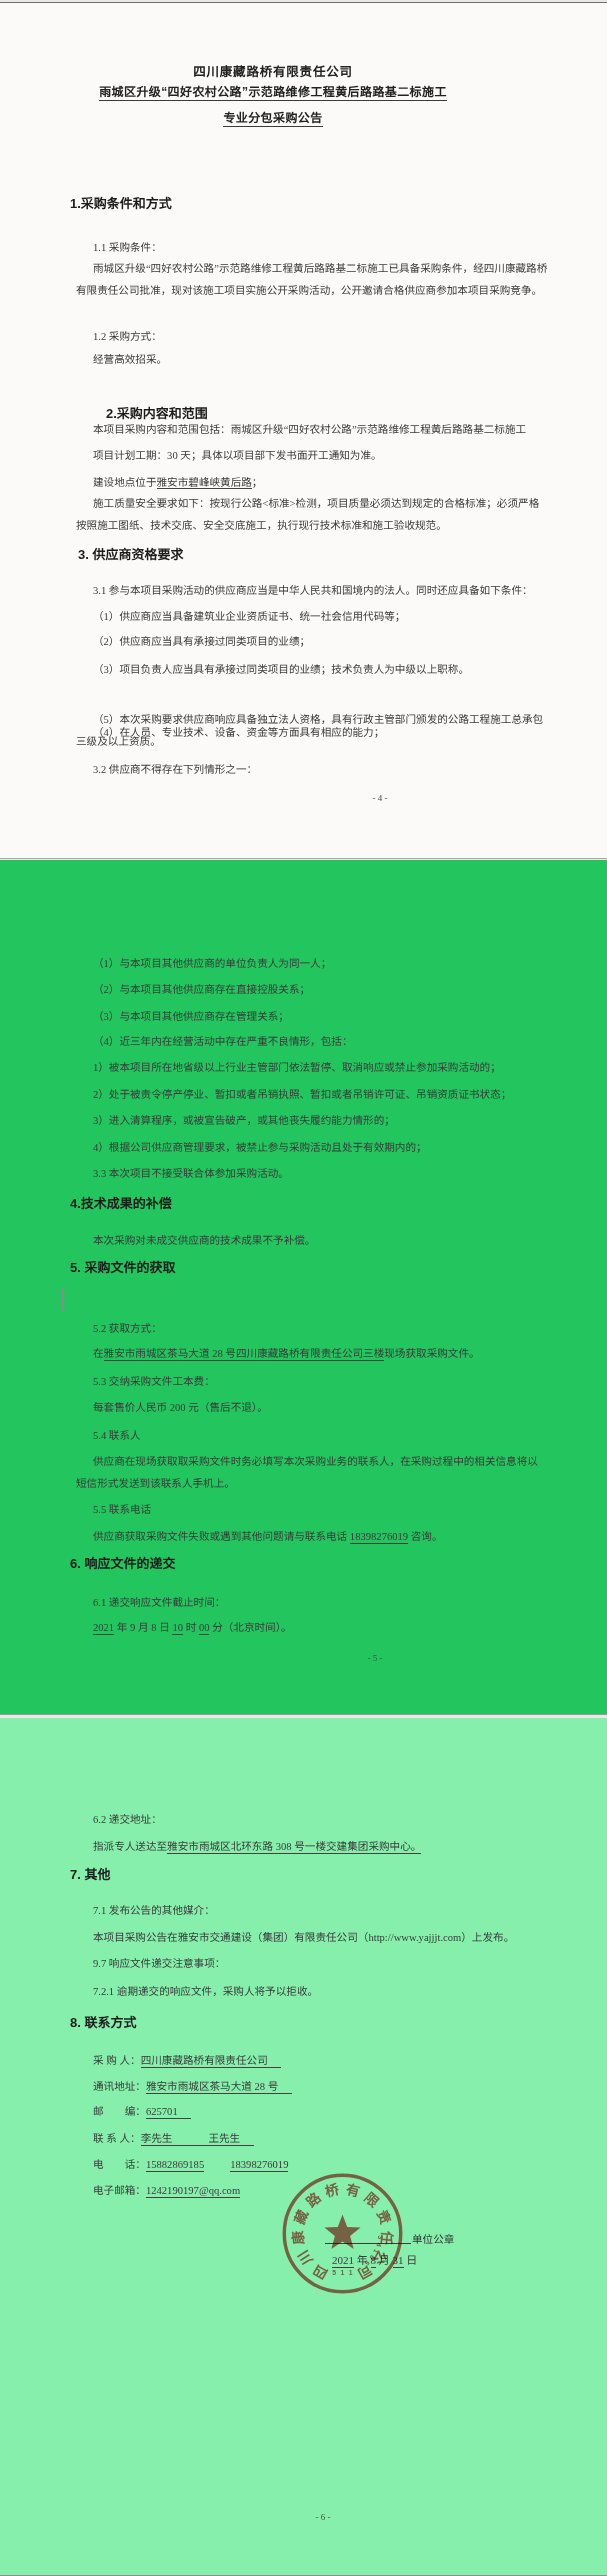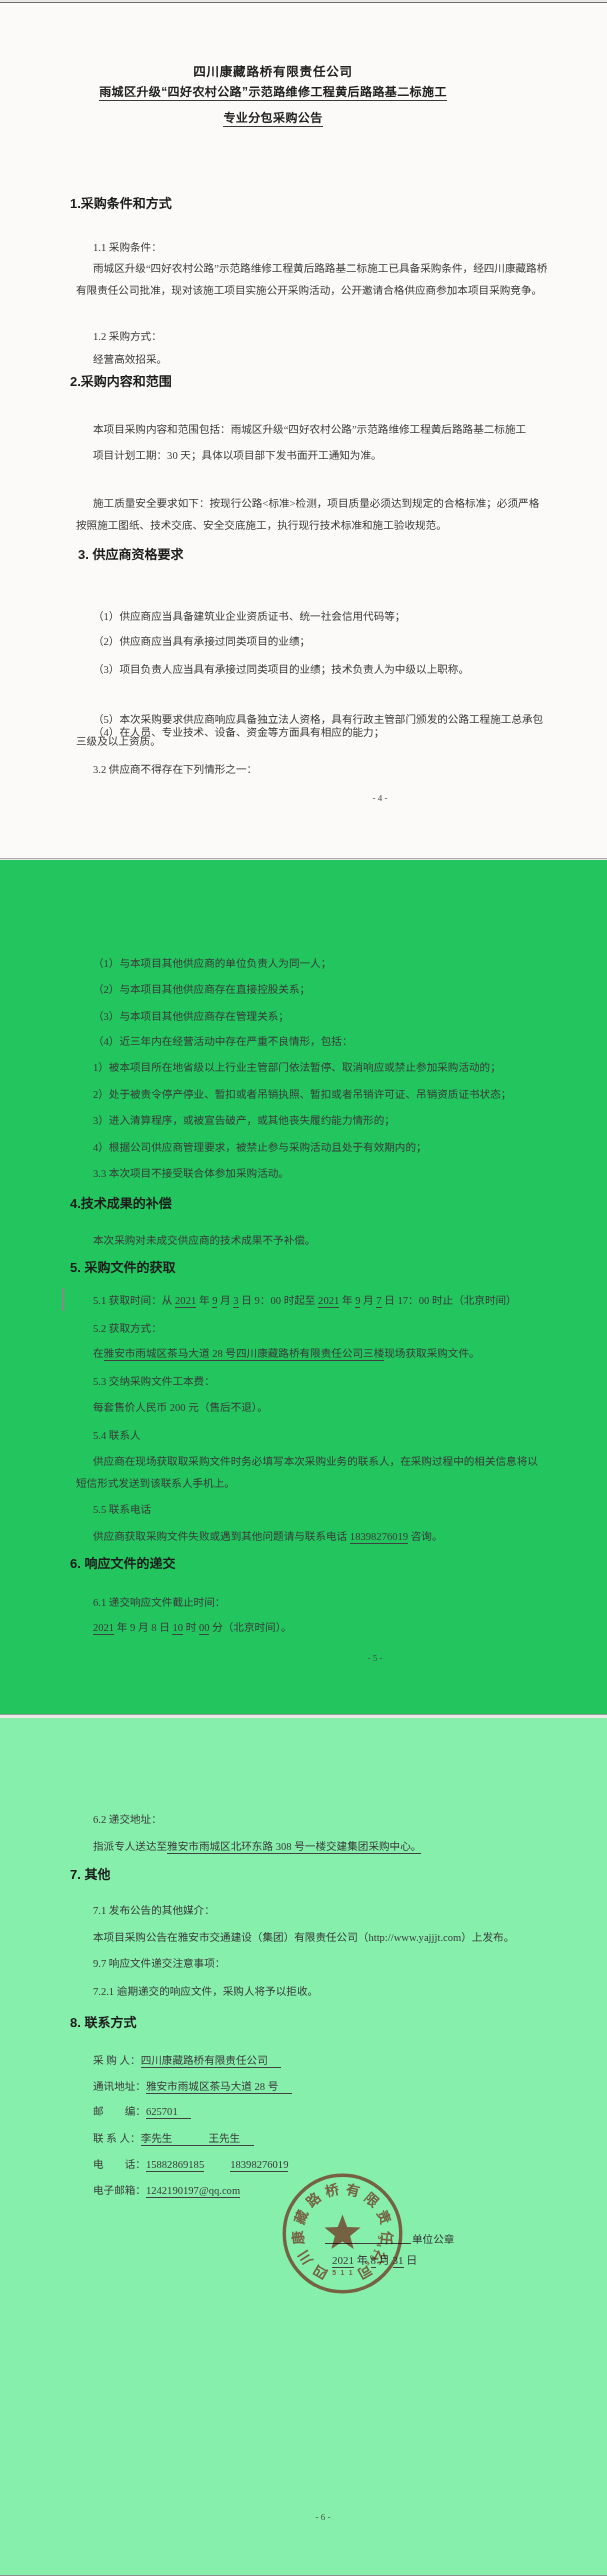--- a/index.html
+++ b/index.html
@@ -35,26 +35,28 @@
   <div class="title-zone t1" style="top:58px;">四川康藏路桥有限责任公司</div>
   <div class="title-zone t2" style="top:79px;"><span class="tu">雨城区升级“四好农村公路”示范路维修工程黄后路路基二标施工</span></div>
   <div class="title-zone t2" style="top:105px;"><span class="tu">专业分包采购公告</span></div>
 
   <div class="h" style="top:190px;">1.采购条件和方式</div>
   <div class="b" style="top:234px;">1.1 采购条件：</div>
   <div class="b wrap" style="top:255px;">雨城区升级“四好农村公路”示范路维修工程黄后路路基二标施工已具备采购条件，经四川康藏路桥有限责任公司批准，现对该施工项目实施公开采购活动，公开邀请合格供应商参加本项目采购竞争。</div>
   <div class="b" style="top:323px;">1.2 采购方式：</div>
   <div class="b" style="top:346px;">经营高效招采。</div>
 
-  <div class="h" style="top:368px;">2.采购内容和范围</div>
+  <div class="h" style="top:400px;margin-left:36px;">2.采购内容和范围</div>
   <div class="b" style="top:416px;">本项目采购内容和范围包括：雨城区升级“四好农村公路”示范路维修工程黄后路路基二标施工</div>
   <div class="b" style="top:442px;">项目计划工期：30 天；具体以项目部下发书面开工通知为准。</div>
+  <div class="b" style="top:469px;"><span>建设地点位于</span><span class="u">雅安市碧峰峡黄后路</span><span>；</span></div>
   <div class="b wrap" style="top:490px;">施工质量安全要求如下：按现行公路&lt;标准&gt;检测，项目质量必须达到规定的合格标准；必须严格按照施工图纸、技术交底、安全交底施工，执行现行技术标准和施工验收规范。</div>
 
   <div class="h" style="top:541px;margin-left:8px;">3. 供应商资格要求</div>
+  <div class="b" style="top:577px;">3.1 参与本项目采购活动的供应商应当是中华人民共和国境内的法人。同时还应具备如下条件：</div>
   <div class="b" style="top:603px;">（1）供应商应当具备建筑业企业资质证书、统一社会信用代码等；</div>
   <div class="b" style="top:628px;">（2）供应商应当具有承接过同类项目的业绩；</div>
   <div class="b" style="top:656px;">（3）项目负责人应当具有承接过同类项目的业绩；技术负责人为中级以上职称。</div>
   <div class="b" style="top:683px;margin-top:36px;">（4）在人员、专业技术、设备、资金等方面具有相应的能力；</div>
   <div class="b wrap" style="top:706px;">（5）本次采购要求供应商响应具备独立法人资格，具有行政主管部门颁发的公路工程施工总承包三级及以上资质。</div>
   <div class="b" style="top:756px;">3.2 供应商不得存在下列情形之一：</div>
   <div class="pn" style="top:790px;left:357px;">- 4 -</div>
 </div>
 
 <div class="page" id="page-2">
@@ -66,21 +68,20 @@
   <div class="b" style="top:224px;">2）处于被责令停产停业、暂扣或者吊销执照、暂扣或者吊销许可证、吊销资质证书状态；</div>
   <div class="b" style="top:250px;">3）进入清算程序，或被宣告破产，或其他丧失履约能力情形的；</div>
   <div class="b" style="top:277px;">4）根据公司供应商管理要求，被禁止参与采购活动且处于有效期内的；</div>
   <div class="b" style="top:303px;">3.3 本次项目不接受联合体参加采购活动。</div>
 
   <div class="h" style="top:333px;">4.技术成果的补偿</div>
   <div class="b" style="top:370px;">本次采购对未成交供应商的技术成果不予补偿。</div>
 
   <div class="h" style="top:397px;">5. 采购文件的获取</div>
   <div class="revbar" style="left:62px;top:428px;height:23px;"></div>
-  <div class="b" style="top:430px;"><span>5.1 获取时间：从 </span><span class="u">2021</span><span> 年 </span><span class="u">9</span><span> 月 </span><span class="u">3</span><span> 日 9：00 时起至 </span><span class="u">2021</span><span> 年 </span><span class="u">9</span><span> 月 </span><span class="u">7</span><span> 日 17：00 时止（北京时间）</span></div>
   <div class="b" style="top:458px;">5.2 获取方式：</div>
   <div class="b" style="top:483px;"><span>在</span><span class="u">雅安市雨城区茶马大道 28 号四川康藏路桥有限责任公司三楼</span><span>现场获取采购文件。</span></div>
   <div class="b" style="top:511px;">5.3 交纳采购文件工本费：</div>
   <div class="b" style="top:537px;">每套售价人民币 200 元（售后不退）。</div>
   <div class="b" style="top:565px;">5.4 联系人</div>
   <div class="b wrap" style="top:591px;">供应商在现场获取取采购文件时务必填写本次采购业务的联系人，在采购过程中的相关信息将以短信形式发送到该联系人手机上。</div>
   <div class="b" style="top:639px;">5.5 联系电话</div>
   <div class="b" style="top:666px;"><span>供应商获取采购文件失败或遇到其他问题请与联系电话 </span><span class="u">18398276019</span><span> 咨询。</span></div>
 
   <div class="h" style="top:693px;">6. 响应文件的递交</div>

